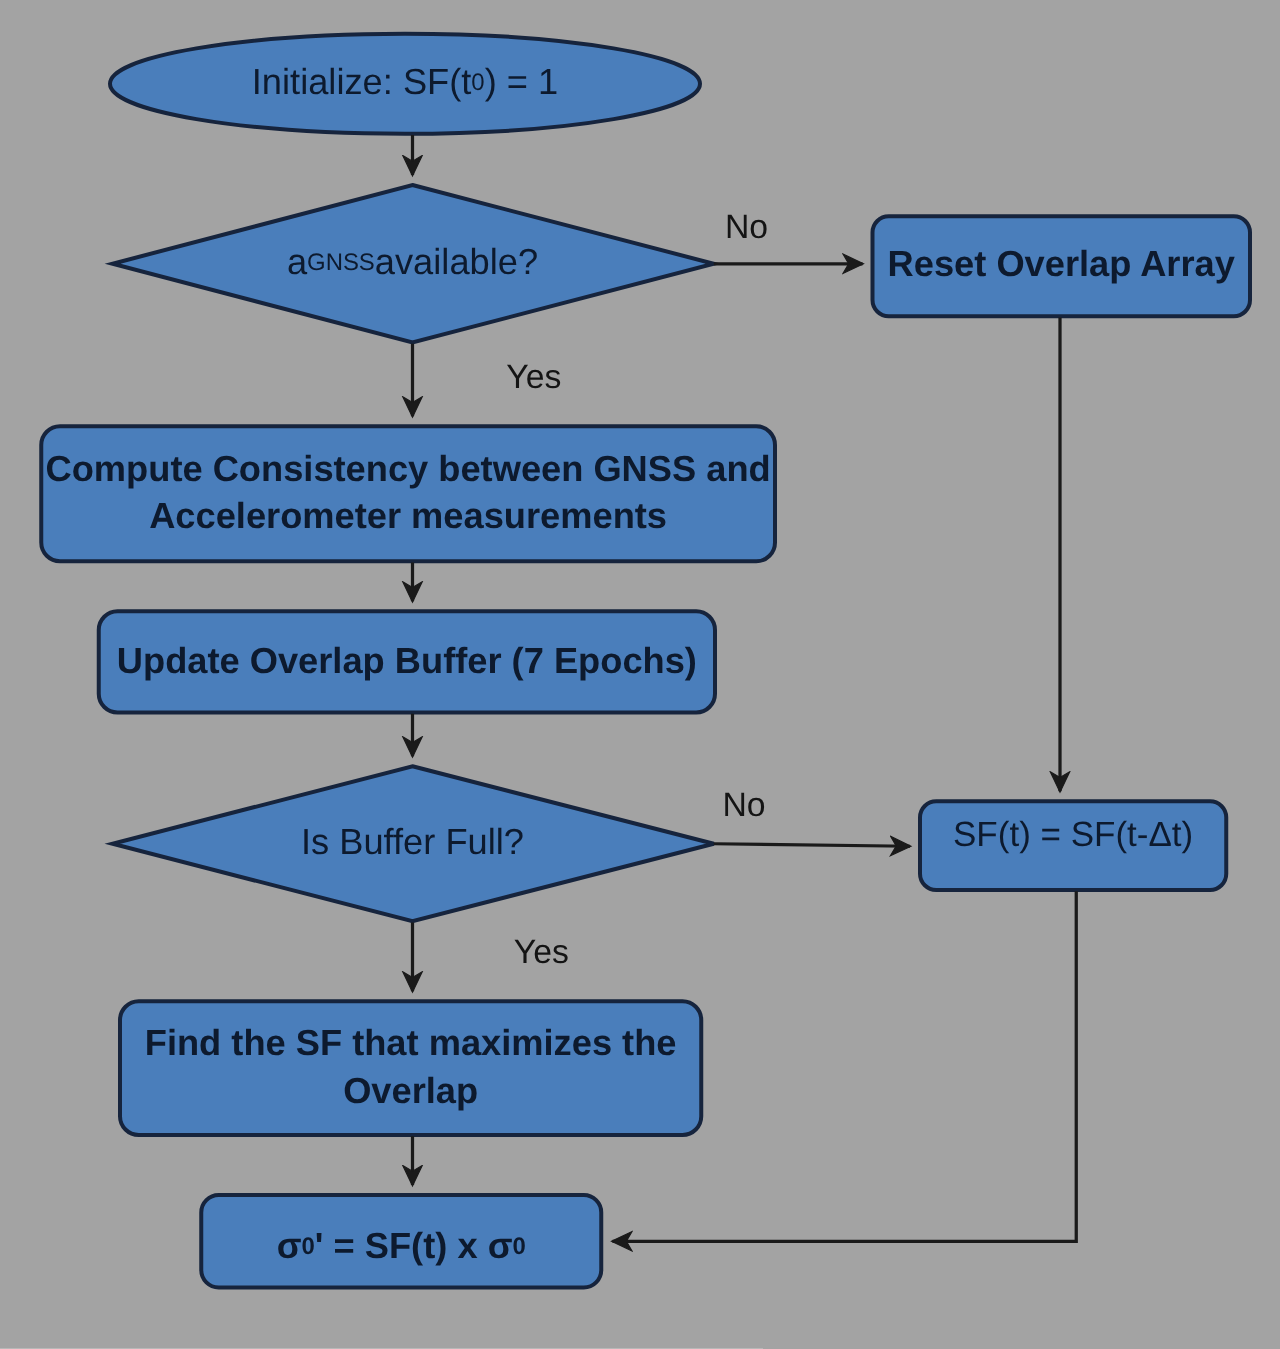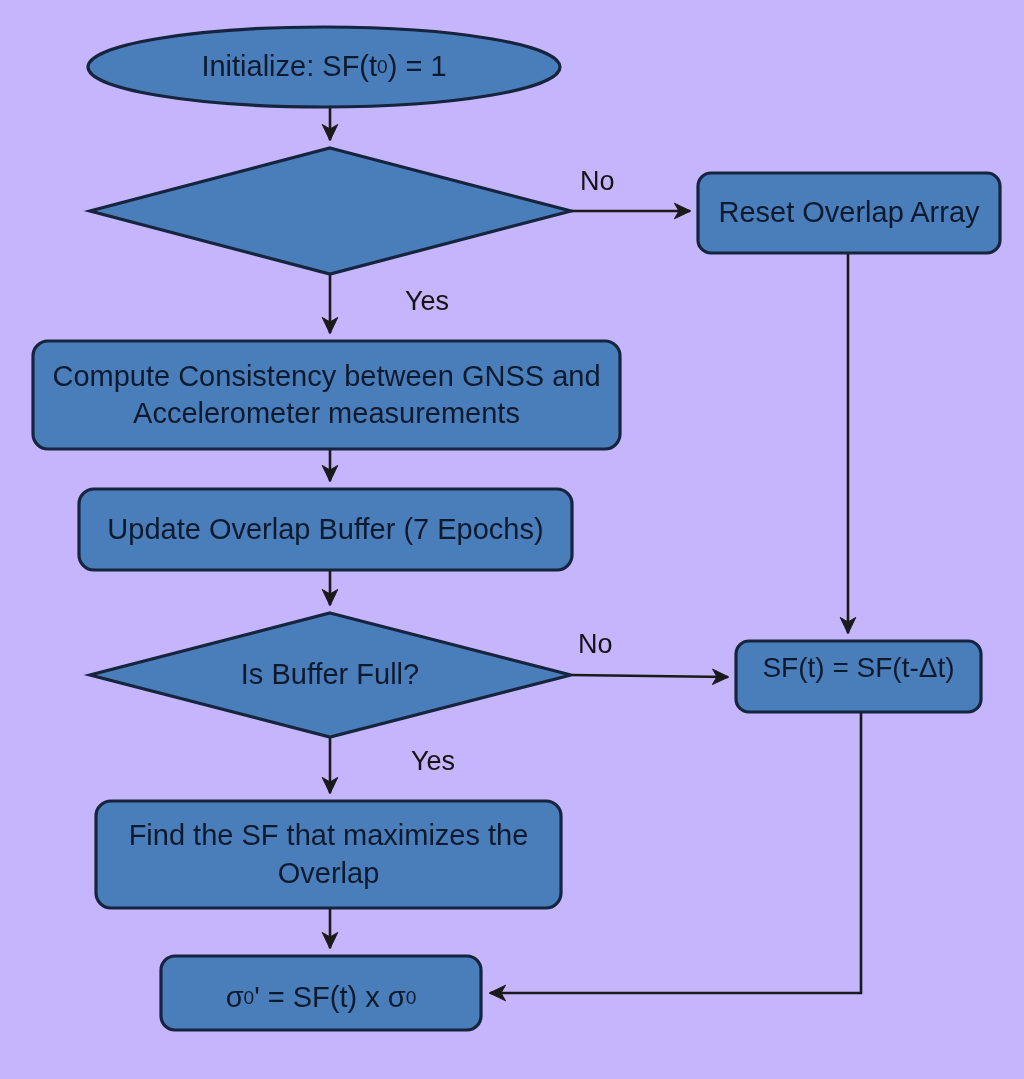--- a/index.html
+++ b/index.html
@@ -11,21 +11,21 @@
   body {
     width: 1024px;
     height: 1079px;
     font-family: "Liberation Sans", sans-serif;
     overflow: hidden;
   }
   #canvas {
     position: relative;
     width: 1024px;
     height: 1079px;
-    background: #c4b5fd;
+    background: #a3a3a3;
   }
   svg#flow {
     position: absolute;
     left: 0;
     top: 0;
     width: 1024px;
     height: 1079px;
   }
   .shape-fill {
     fill: #4a7ebb;
@@ -55,21 +55,21 @@
   .edge-label {
     position: absolute;
     color: #141414;
     font-family: "Liberation Sans", sans-serif;
     font-size: 27px;
     font-weight: 400;
     line-height: 1;
   }
   .t-ellipse   { font-size: 29px; }
   .t-diamond   { font-size: 29px; }
-  .t-box       { font-size: 29px; }
+  .t-box       { font-size: 29px; font-weight: bold; }
   .t-box-sm    { font-size: 28px; }
   sub { font-size: 0.66em; vertical-align: -0.28em; }
 </style>
 </head>
 <body>
 
 <div id="canvas">
 
   <svg id="flow" viewBox="0 0 1024 1079">
     <defs>
@@ -112,20 +112,21 @@
 
     <path class="conn" d="M 330 738 L 330 793" marker-end="url(#arrow)"></path>
 
     <path class="conn" d="M 330 909 L 330 948" marker-end="url(#arrow)"></path>
 
     <path class="conn" d="M 861 713 L 861 993 L 490 993" marker-end="url(#arrow)"></path>
   </svg>
 
   <div class="node-text t-ellipse" style="left:88px; top:27px; width:472px; height:80px;">Initialize: SF(t<sub>0</sub>) = 1</div>
 
+  <div class="node-text t-diamond" style="left:150px; top:181px; width:360px; height:60px;">a<sub>GNSS</sub> available?</div>
 
   <div class="node-text t-box" style="left:698px; top:173px; width:302px; height:80px;">Reset Overlap Array</div>
 
   <div class="node-text t-box" style="left:33px; top:341px; width:587px; height:108px;">Compute Consistency between GNSS and<br>Accelerometer measurements</div>
 
   <div class="node-text t-box" style="left:79px; top:489px; width:493px; height:81px;">Update Overlap Buffer (7 Epochs)</div>
 
   <div class="node-text t-diamond" style="left:170px; top:645px; width:320px; height:60px;">Is Buffer Full?</div>
 
   <div class="node-text t-box-sm" style="left:736px; top:641px; width:245px; height:54px;">SF(t) = SF(t-Δt)</div>

